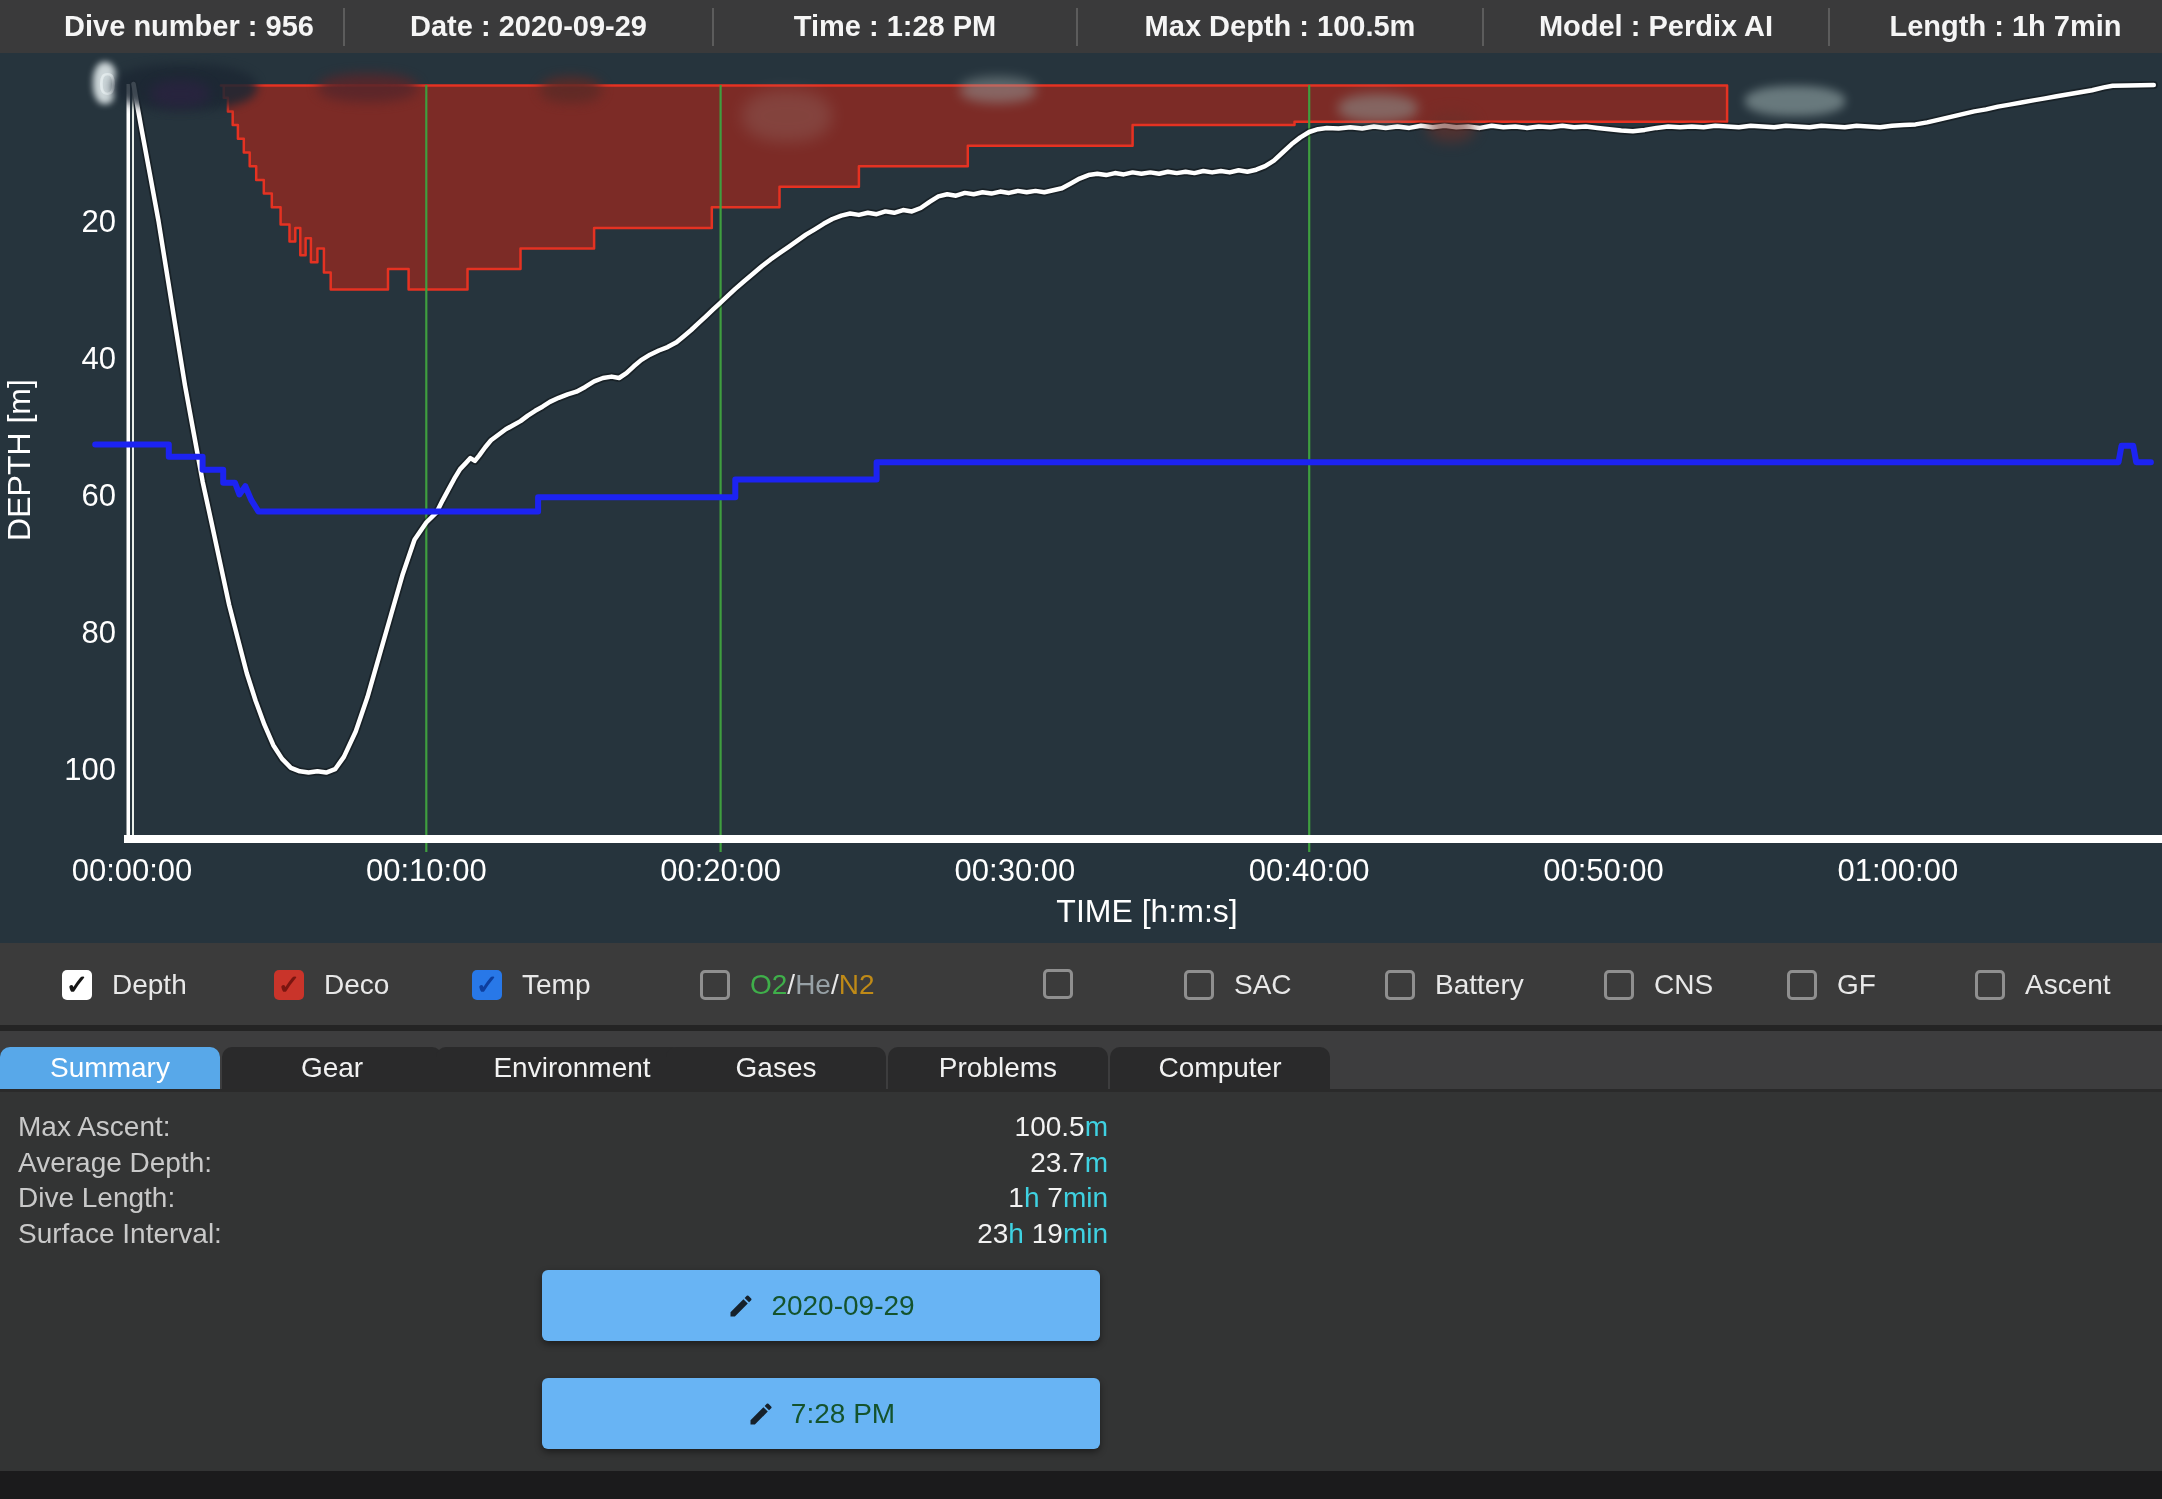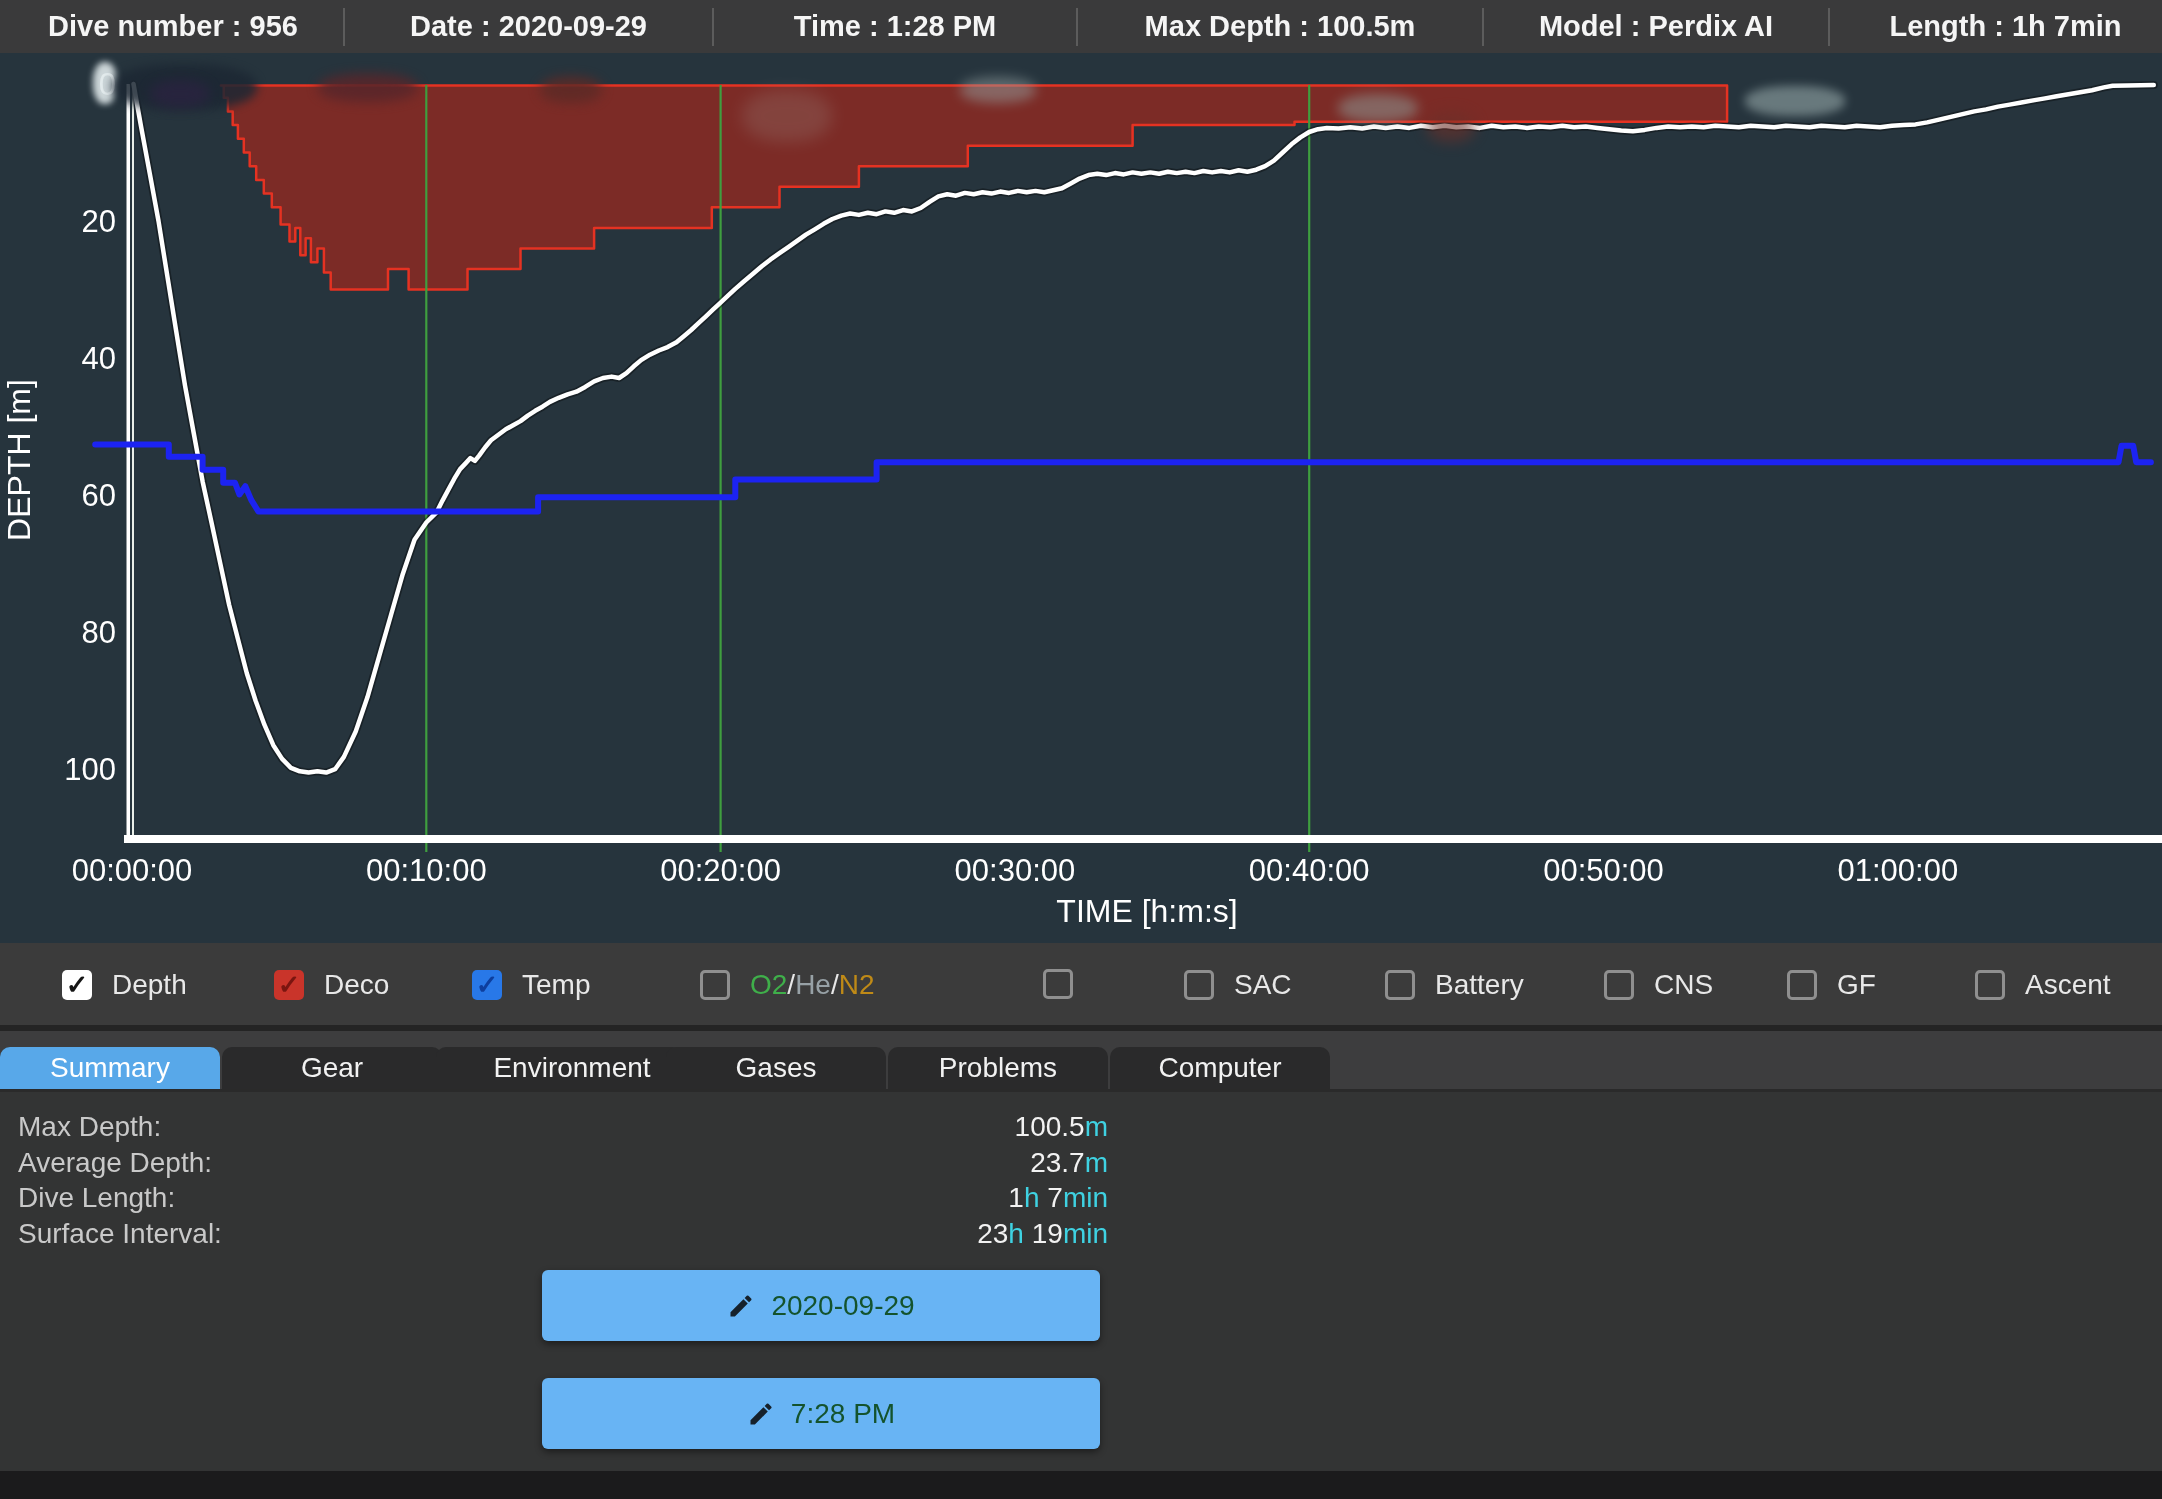--- a/index.html
+++ b/index.html
@@ -36,21 +36,21 @@
   .blue-btn{position:absolute;left:542px;width:558px;height:71px;background:#68b4f4;border:none;border-radius:6px;
             display:flex;align-items:center;justify-content:center;gap:16px;color:#14532d;font-size:28px;
             box-shadow:0 3px 7px rgba(0,0,0,0.45);cursor:pointer;font-family:"Liberation Sans",sans-serif;}
   #bottom-bar{position:absolute;left:0;top:1471px;width:2162px;height:28px;background:#1b1b1c;}
 </style>
 </head>
 <body>
 
 <div id="root">
   <div id="header">
-      <div class="hdr-item" style="left:1px;width:344px;">
+      <div class="hdr-item" style="left:17px;width:344px;">
         <span>Dive number : 956</span>
       </div>
       <div class="hdr-div" style="left:343px;"></div>
       <div class="hdr-item" style="left:344px;width:369px;">
         <span>Date : 2020-09-29</span>
       </div>
       <div class="hdr-div" style="left:712px;"></div>
       <div class="hdr-item" style="left:713px;width:364px;">
         <span>Time : 1:28 PM</span>
       </div>
@@ -153,21 +153,21 @@
       <div class="tab active" style="left:0px;">Summary</div>
       <div class="tab" style="left:222px;">Gear</div>
       <div class="tab" style="left:436px;padding-left:26px;">Environment</div>
       <div class="tab" style="left:666px;">Gases</div>
       <div class="tab" style="left:888px;">Problems</div>
       <div class="tab" style="left:1110px;">Computer</div>
     </div>
   <div id="panel">
     <div id="summary-rows">
         <div class="sum-row" style="top:19px;">
-          <span class="sum-label">Max Depth:</span>
+          <span class="sum-label">Max Ascent:</span>
           <span class="sum-value"><span class="">100.5</span><span class="unit">m</span></span>
         </div>
         <div class="sum-row" style="top:54.7px;">
           <span class="sum-label">Average Depth:</span>
           <span class="sum-value"><span class="">23.7</span><span class="unit">m</span></span>
         </div>
         <div class="sum-row" style="top:90.4px;">
           <span class="sum-label">Dive Length:</span>
           <span class="sum-value"><span class="">1</span><span class="unit">h</span><span class=""> 7</span><span class="unit">min</span></span>
         </div>

